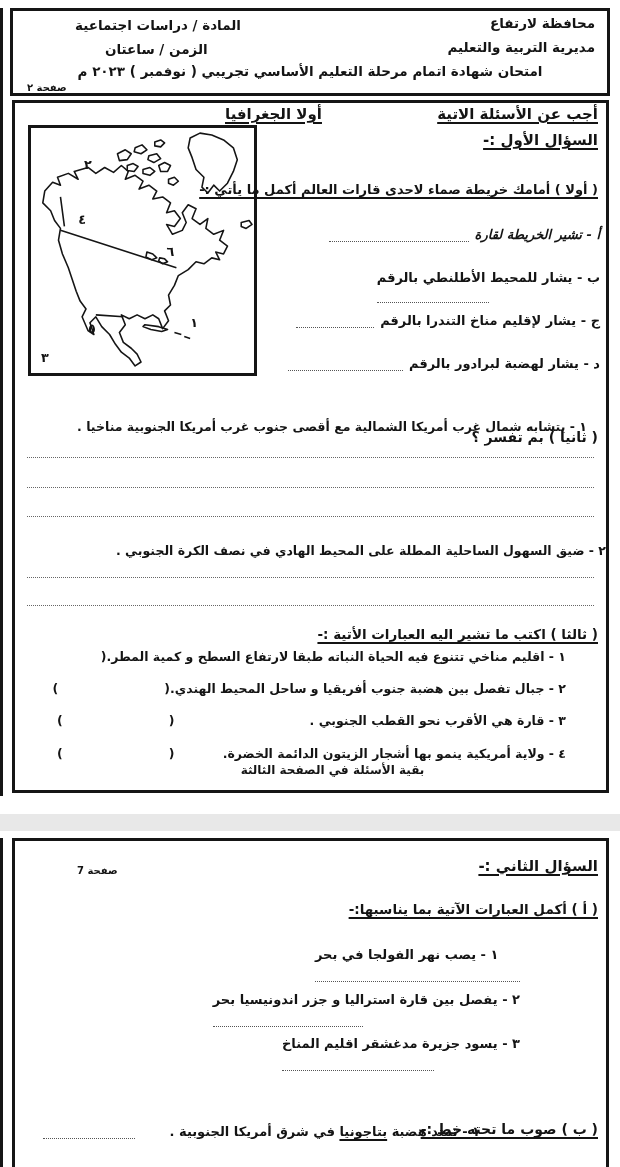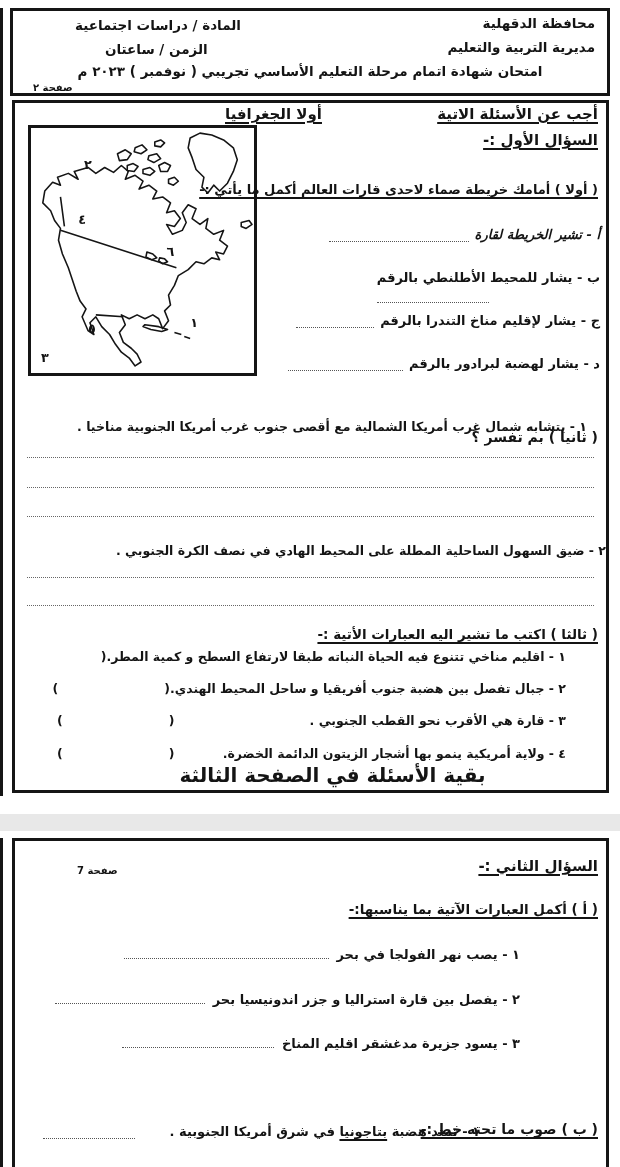--- a/index.html
+++ b/index.html
@@ -11,43 +11,43 @@
   .edge-line{position:absolute;left:0;width:3px;background:#151515;}
   .gray-band{position:absolute;left:0;width:620px;background:#e8e8e8;}
   .dots{display:inline-block;border-bottom:1.8px dotted #555;height:11px;}
   .ansline{position:absolute;left:12px;right:12px;border-bottom:1.8px dotted #666;height:0;}
   .centered{position:absolute;left:0;right:0;text-align:center;white-space:nowrap;}
   .fp-row{position:absolute;right:6px;display:flex;align-items:flex-end;gap:6px;direction:rtl;white-space:nowrap;}
   .stmt-row{position:absolute;right:40px;left:42px;display:flex;justify-content:space-between;
             align-items:center;direction:rtl;white-space:nowrap;}
   .parens{direction:ltr;display:inline-flex;align-items:center;}
   .pgap{display:inline-block;width:106px;}
-  .pa-row{position:absolute;right:86px;display:flex;gap:8px;direction:rtl;white-space:nowrap;}
+  .pa-row{position:absolute;right:86px;display:flex;align-items:flex-end;gap:8px;direction:rtl;white-space:nowrap;flex-direction:column;}
   .pb-row{position:absolute;right:126px;left:28px;display:flex;justify-content:space-between;
           align-items:flex-end;direction:rtl;white-space:nowrap;}
   .map-frame{position:absolute;border:3px solid #151515;background:#fff;box-sizing:border-box;}
   .fs10{font-size:10px;}.fs125{font-size:12.5px;}.fs13{font-size:13px;}
-  .fs135{font-size:13.5px;}.fs14{font-size:14px;margin-top:39px;}.fs15{font-size:15px;}.fs16{font-size:20px;margin-left:44px;}
+  .fs135{font-size:13.5px;}.fs14{font-size:14px;margin-top:39px;}.fs15{font-size:15px;}.fs16{font-size:12px;margin-left:44px;}
   svg text{font-family:"DejaVu Sans",sans-serif;font-weight:bold;font-size:13px;fill:#141414;}
 </style>
 </head>
 <body>
 
 <div class="stage">
 
   <div class="edge-line" style="top:8px;height:788px;"></div>
   <div class="edge-line" style="top:838px;height:329px;"></div>
 
   <div class="box" style="left:10px;top:8px;width:600px;height:88px;">
-    <div class="abs fs135" style="right:12px;top:4px;">محافظة الدقهلية</div>
+    <div class="abs fs135" style="right:12px;top:4px;">محافظة لارتفاع</div>
     <div class="abs fs135" style="right:12px;top:28px;">مديرية التربية والتعليم</div>
     <div class="abs fs135" style="left:62px;top:6px;">المادة / دراسات اجتماعية</div>
     <div class="abs fs135" style="left:92px;top:30px;">الزمن / ساعتان</div>
     <div class="centered fs135" style="top:52px;">امتحان شهادة اتمام مرحلة التعليم الأساسي تجريبي ( نوفمبر ) ٢٠٢٣ م</div>
-    <div class="abs fs10" style="left:20px;top:71px;">صفحة ٢</div>
+    <div class="abs fs10" style="left:14px;top:71px;">صفحة ٢</div>
   </div>
 
   <div class="box" style="left:12px;top:100px;width:597px;height:693px;">
 
     <div class="abs fs15 u" style="right:8px;top:2px;">أجب عن الأسئلة الاتية</div>
     <div class="abs fs15 u" style="left:210px;top:2px;">أولا الجغرافيا</div>
     <div class="abs fs15 u" style="right:8px;top:28px;">السؤال الأول :-</div>
 
     <div class="map-frame" style="left:13px;top:22px;width:229px;height:251px;">
       <svg width="223" height="245" viewBox="0 0 227 249">

